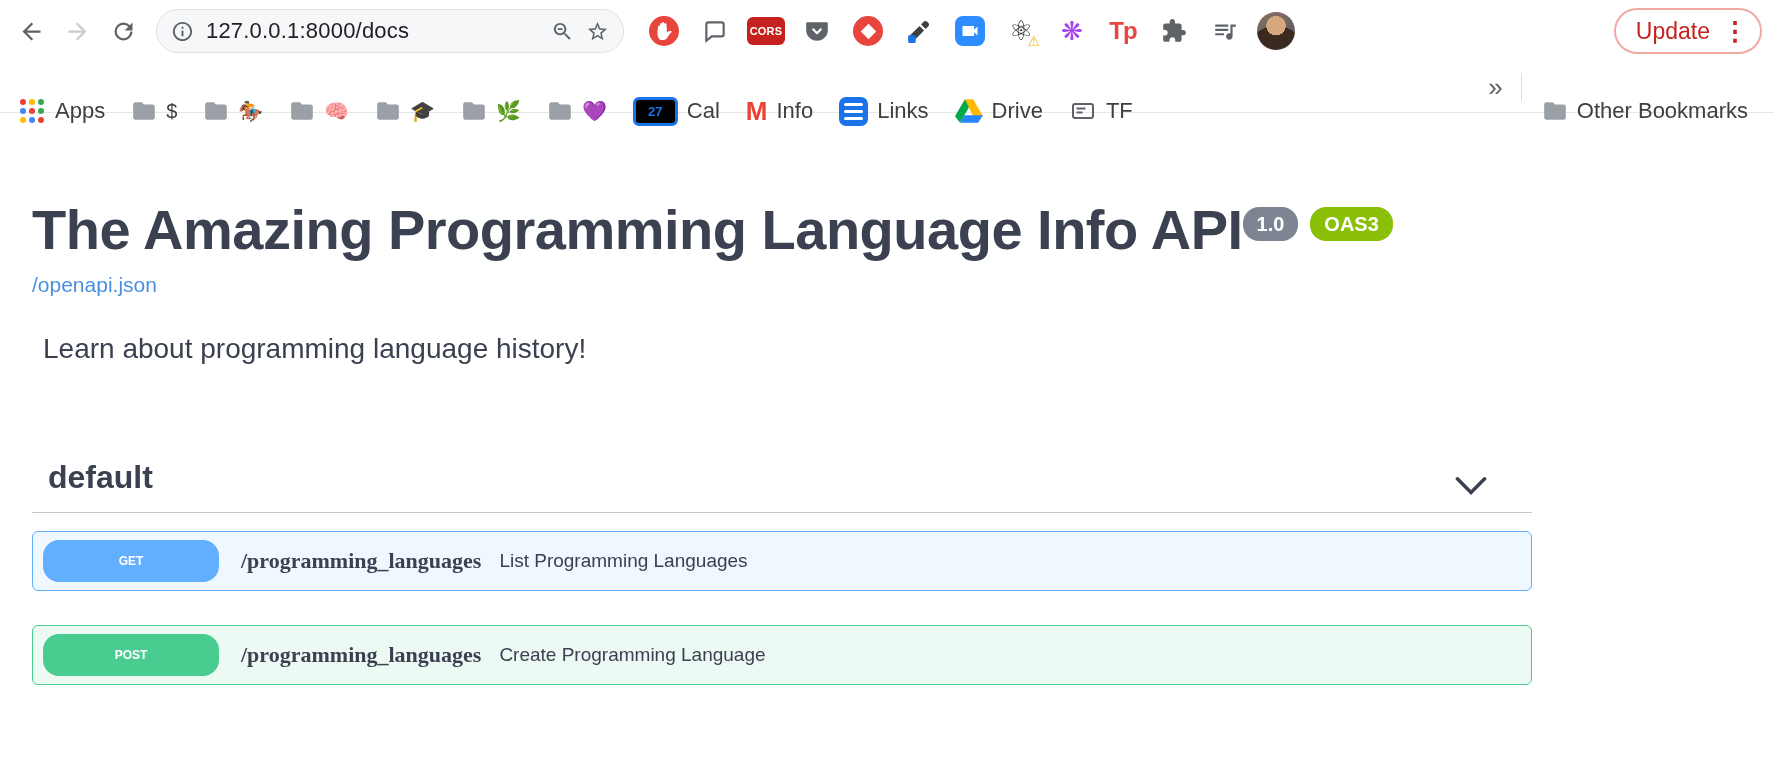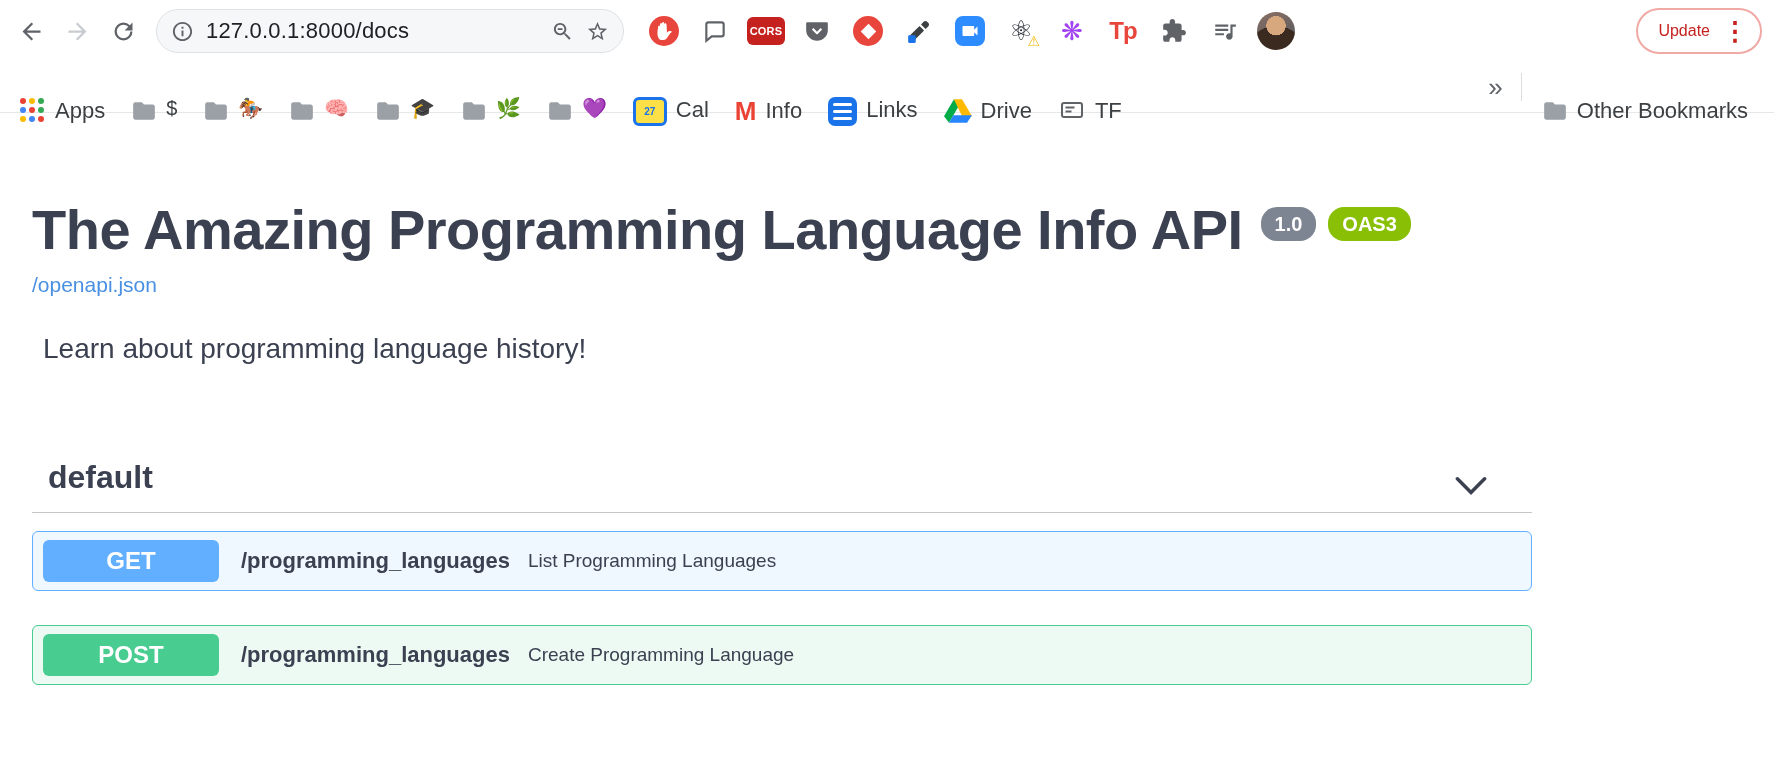--- a/index.html
+++ b/index.html
@@ -66,63 +66,63 @@
     background:
       radial-gradient(circle at 50% 36%, #d7a77e 0 31%, transparent 32%),
       radial-gradient(circle at 50% 115%, #3a2a20 0 62%, transparent 63%),
       linear-gradient(160deg, #8a6f63, #4a5560);
   }
   .update-pill {
     margin-left: auto; height: 46px; display: flex; align-items: center; gap: 12px;
     border: 2px solid #f0a9a4; border-radius: 23px; padding: 0 12px 0 20px;
     color: var(--update-red, #c5221f); cursor: pointer; flex: none;
   }
-  .update-pill .label { font-size: 16px; }
+  .update-pill .label { font-size: 23px; }
   .update-pill .dots { font-size: 26px; font-weight: bold; line-height: 1; }
 
   
   .bookmarks {
     height: 51px; display: flex; align-items: center; gap: 6px;
     padding: 0 16px 0 10px; border-bottom: 1px solid #e6e7e9;
     font-size: 22px; color: #3c4043;
   }
   .bm {
-    display: flex; align-items: flex-start; gap: 9px; padding: 4px 10px;
+    display: flex; align-items: center; gap: 9px; padding: 4px 10px;
     border-radius: 6px; cursor: pointer; white-space: nowrap; flex: none; margin-top: 48px;
   }
   .bm svg.folder { width: 26px; height: 26px; fill: #9aa0a6; flex: none; }
   .bm .emoji { font-size: 20px; line-height: 1; }
   .apps-grid {
     display: grid; grid-template-columns: repeat(3, 6px); grid-gap: 3px;
     margin-right: 2px;
   }
   .apps-grid i { width: 6px; height: 6px; border-radius: 50%; display: block; }
   .d1{background:#ea4335}.d2{background:#fbbc04}.d3{background:#34a853}
   .d4{background:#4285f4}.d5{background:#ea4335}.d6{background:#34a853}
   .d7{background:#fbbc04}.d8{background:#4285f4}.d9{background:#ea4335}
   .cal-sq {
-    width: 34px; height: 29px; border: 3px solid #1a73e8; border-radius: 6px;
-    background: #fde047; color: #1a73e8; font-size: 10px; font-weight: bold;
+    width: 45px; height: 29px; border: 3px solid #1a73e8; border-radius: 6px;
+    background: #000000; color: #1a73e8; font-size: 13px; font-weight: bold;
     display: flex; align-items: center; justify-content: center; flex: none;
   }
   .gmail-m { font-size: 26px; font-weight: 800; color: #ea4335; line-height: 1; }
   .links-sq {
     width: 29px; height: 29px; border-radius: 7px; background: #1a73e8;
     display: flex; flex-direction: column; justify-content: center; gap: 4px; padding: 0 5px; flex: none;
   }
   .links-sq i { display: block; height: 3px; background: #fff; border-radius: 2px; }
   .drive-tri { width: 28px; height: 26px; }
   .tf-card { width: 28px; height: 24px; }
   .bm-right { margin-left: auto; display: flex; align-items: center; gap: 10px; }
   .chev-more { font-size: 26px; color: #5f6368; padding: 0 8px; cursor: pointer; }
   .vsep { width: 1px; height: 28px; background: #dadce0; }
 
   
   .page { padding-left: 32px; }
-  .title-row { margin-top: 86px; display: flex; align-items: flex-start; gap: 18px; }
+  .title-row { margin-top: 86px; display: flex; align-items: flex-start; }
   h1 {
     margin: 0; font-size: 56px; font-weight: 700; letter-spacing: -0.5px;
     line-height: 1.1; color: var(--text-dark, #3b4151);
   }
   .badges { display: flex; gap: 12px; margin-top: 8px; }
   .badge {
     font-size: 20px; font-weight: 700; color: #fff;
     padding: 5px 14px; border-radius: 16px; line-height: 1.2;
   }
   .badge.version { background: var(--badge-gray, #7d8492); }
@@ -141,27 +141,27 @@
   .section-title { font-size: 32px; font-weight: 700; color: var(--text-dark, #3b4151); }
   .section-header svg { width: 32px; height: 20px; }
 
   .opblock {
     width: 1500px; border-radius: 6px; display: flex; align-items: center;
     padding: 8px 10px; cursor: pointer;
   }
   .opblock.get  { margin-top: 18px; background: var(--get-bg, #eff7ff);  border: 1px solid var(--get, #61affe); }
   .opblock.post { margin-top: 34px; background: var(--post-bg, #edfaf4); border: 1px solid var(--post, #49cc90); }
   .method {
-    width: 176px; height: 42px; border-radius: 6px; color: #fff; font-weight: 700;
-    font-size: 24px; display: flex; align-items: center; justify-content: center; flex: none;
+    width: 176px; height: 42px; border-radius: 16px; color: #fff; font-weight: 700;
+    font-size: 12px; display: flex; align-items: center; justify-content: center; flex: none;
   }
   .opblock.get  .method { background: var(--get, #61affe); }
   .opblock.post .method { background: var(--post, #49cc90); }
   .path {
-    margin-left: 22px; font-family: Liberation Sans, sans-serif;
+    margin-left: 22px; font-family: Liberation Serif, serif;
     font-weight: 700; font-size: 22px; color: var(--text-dark, #3b4151);
   }
   .summary { margin-left: 18px; font-size: 19px; color: var(--text-dark, #3b4151); }
 </style>
 </head>
 <body>
 
 <div class="toolbar">
   <button class="nav-btn">
     <svg viewBox="0 0 24 24">

